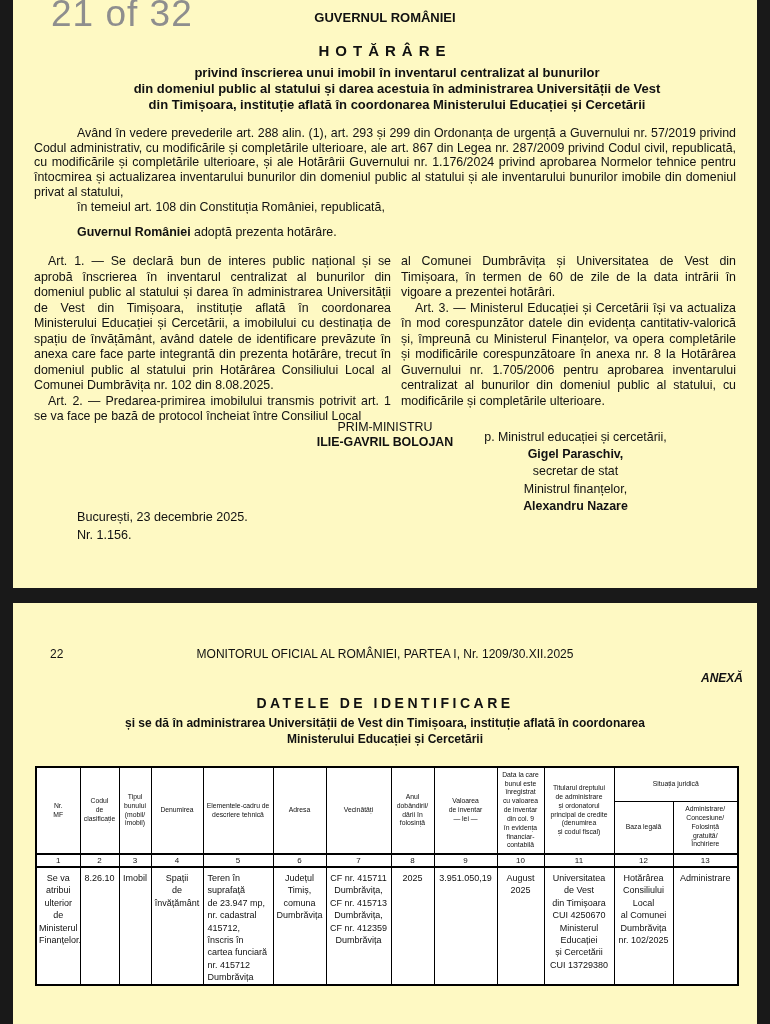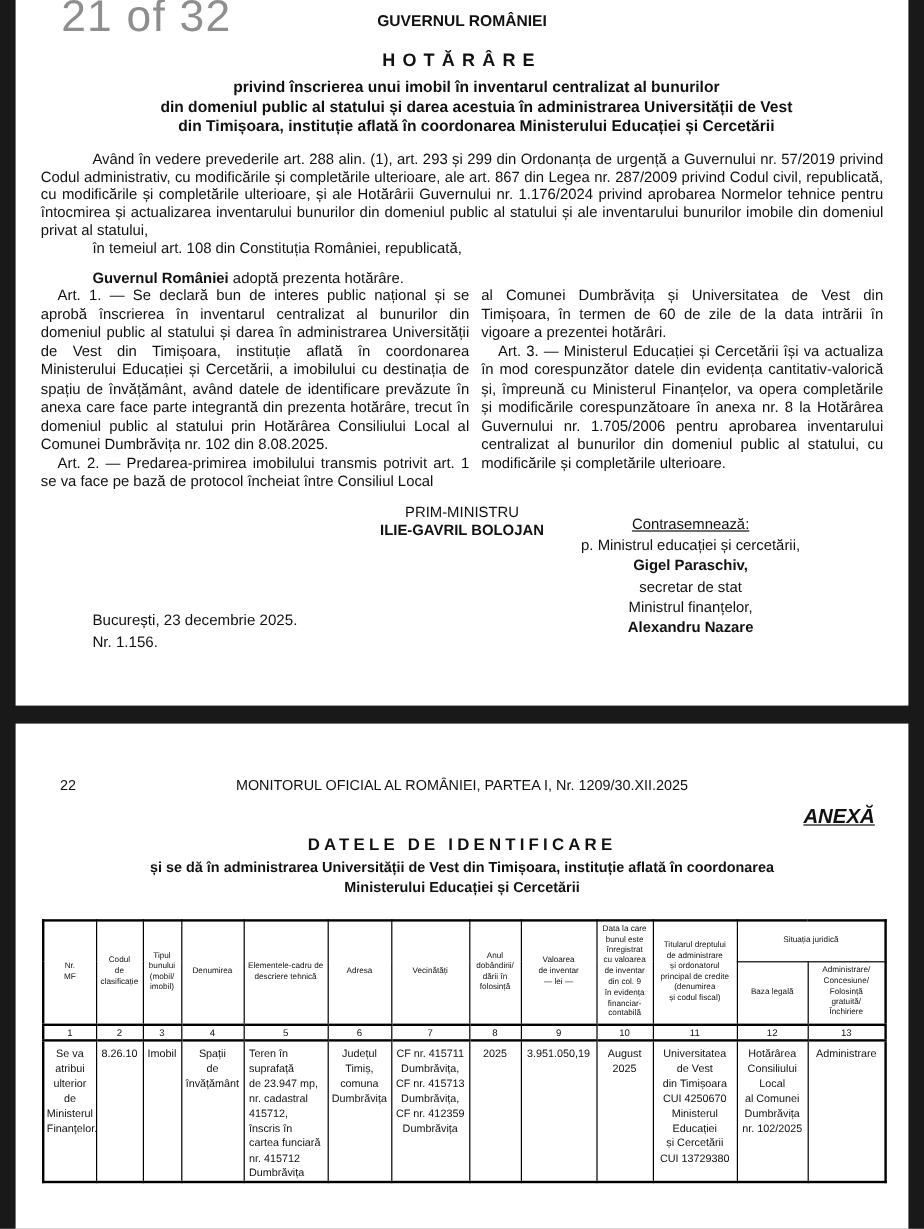--- a/index.html
+++ b/index.html
@@ -8,21 +8,21 @@
     background:#191919;
     font-family:"Liberation Sans", sans-serif;
     color:#111;
     position:relative;
     overflow:hidden;
   }
   .page {
     position:absolute;
     left:13px;
     width:744px;
-    background:#ffffff;
+    background:#fef9c3;
   }
   #page1 { top:0; height:588px; }
   #page2 { top:603px; height:421px; }
 
   
   .page-indicator {
     position:absolute; left:38px; top:-7px;
     font-size:37px; color:#8e8e8e; letter-spacing:1px;
     font-weight:400;
   }
@@ -33,37 +33,37 @@
 
   .preamble {
     margin:13px 21px 0 21px;
     font-size:12.4px; line-height:14.7px;
     text-align:justify;
   }
   .preamble .indent { text-indent:43px; }
   .preamble .hang { margin-left:43px; text-align:left; }
   .adopt-line { margin:11px 21px 0 21px; font-size:12.4px; text-indent:43px; }
 
-  .articles { position:relative; height:172px;padding-left:16px; }
+  .articles { position:relative; margin-top:15px; height:172px;padding-left:16px; }
   .art-col { position:absolute; top:0; font-size:12.4px; line-height:15.5px; text-align:justify; }
   .art-col-left  { left:21px;  width:357px; }
   .art-col-right { left:388px; width:335px; }
   .art-col p.ind { text-indent:14px; }
 
   .sig-block { position:absolute; top:420px; left:0; width:100%; text-align:center; font-size:12.4px; line-height:15px; }
   .sig-name { font-weight:bold; }
   .countersign { position:absolute; top:429px; left:420px; width:285px; text-align:center; font-size:12.4px; line-height:17.2px; }
   .underlined { text-decoration:underline; }
   .bold { font-weight:bold; }
   .place-date { position:absolute; top:508px; left:64px; font-size:12.6px; line-height:18px; }
 
   
   .running-head { position:absolute; top:44px; left:0; width:100%; text-align:center; font-size:12px; }
   .p2-pagenum { position:absolute; top:44px; left:37px; font-size:12px; }
-  .annex-label { position:absolute; top:68px; right:28px; font-size:17px; font-weight:bold; font-style:italic; text-decoration:underline; }
+  .annex-label { position:absolute; top:68px; right:14px; font-size:12px; font-weight:bold; font-style:italic; }
   .annex-titles { position:absolute; top:92px; left:0; width:100%; text-align:center; }
   .annex-main-title { font-size:14px; font-weight:bold; letter-spacing:3.5px; }
   .annex-subtitle { margin-top:4px; font-size:12px; font-weight:bold; line-height:16px; }
 
   .annex-table { position:absolute; top:163px; left:22px; }
   table { border-collapse:collapse; table-layout:fixed; width:702px; border:2px solid #000; background:#fff; }
   td { border:1px solid #000; overflow:hidden; }
   tr.hdr td {
     font-size:6.8px; line-height:1.3; text-align:center; vertical-align:middle;
     padding:1px; white-space:pre-line;
@@ -113,21 +113,20 @@
       <p class="ind">Art. 3. — Ministerul Educației și Cercetării își va actualiza în mod corespunzător datele din evidența cantitativ-valorică și, împreună cu Ministerul Finanțelor, va opera completările și modificările corespunzătoare în anexa nr. 8 la Hotărârea Guvernului nr. 1.705/2006 pentru aprobarea inventarului centralizat al bunurilor din domeniul public al statului, cu modificările și completările ulterioare.</p>
     </div>
   </div>
 
   <div class="sig-block">
     <div>PRIM-MINISTRU</div>
     <div class="sig-name">ILIE-GAVRIL BOLOJAN</div>
   </div>
 
   <div class="countersign">
-    <div class="underlined">Contrasemnează:</div>
     <div>p. Ministrul educației și cercetării,</div>
     <div class="bold">Gigel Paraschiv,</div>
     <div>secretar de stat</div>
     <div>Ministrul finanțelor,</div>
     <div class="bold">Alexandru Nazare</div>
   </div>
 
   <div class="place-date">
     <div>București, 23 decembrie 2025.</div>
     <div>Nr. 1.156.</div>

